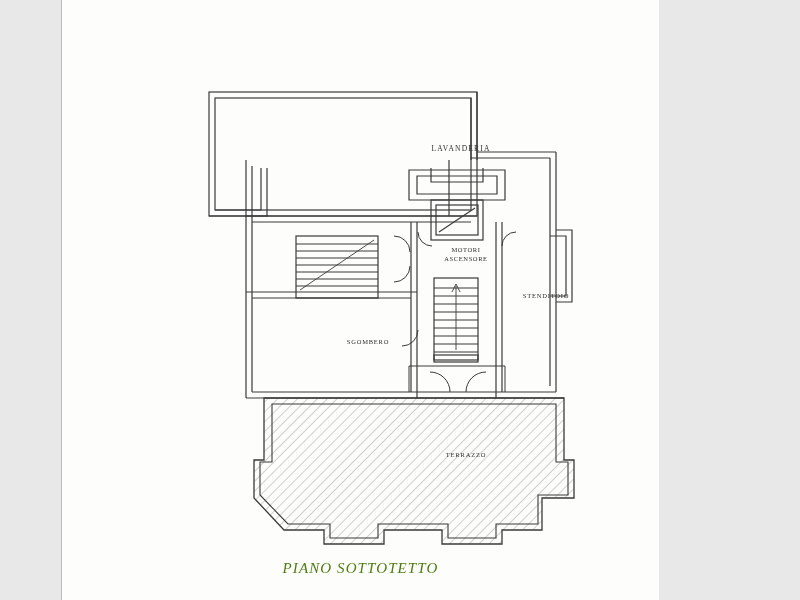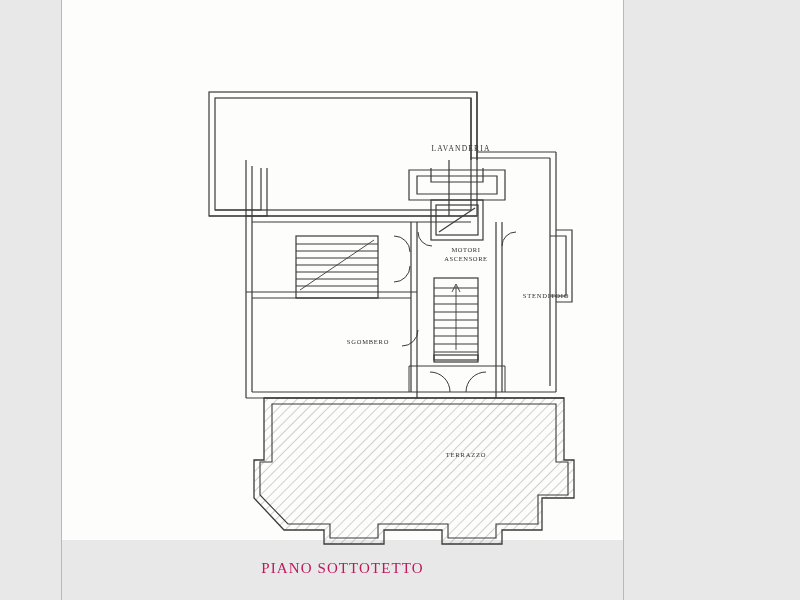--- a/index.html
+++ b/index.html
@@ -27,43 +27,45 @@
     background: #e8e8e8;
   }
   .gutter-left { left: 0; width: 61px; border-right: 1px solid #b9b9b9; }
   .gutter-right { right: 0; width: 176px; border-left: 1px solid #b9b9b9; }
 
   .page {
     position: absolute;
     left: 62px;
     top: 0;
     width: 561px;
-    height: 540px;
+    height: 600px;
     background: #fdfdfb;
+    padding-left: 36px;
   }
 
   .plan-wrap {
     position: absolute;
     left: 0;
     top: 0;
     width: 561px;
     height: 600px;
   }
   svg.plan { display: block; }
 
   .caption {
     position: absolute;
     left: 0;
     right: 0;
     top: 560px;
     text-align: center;
     font-family: "Liberation Serif", serif;
     font-size: 15px;
     letter-spacing: 1.1px;
-    color: #be185d;
+    color: #4d7c0f;
+    font-style: italic;
   }
   text.room-label {
     font-family: "Liberation Serif", serif;
     fill: #2f2f2f;
     text-anchor: middle;
   }
 </style>
 </head>
 <body>
 

